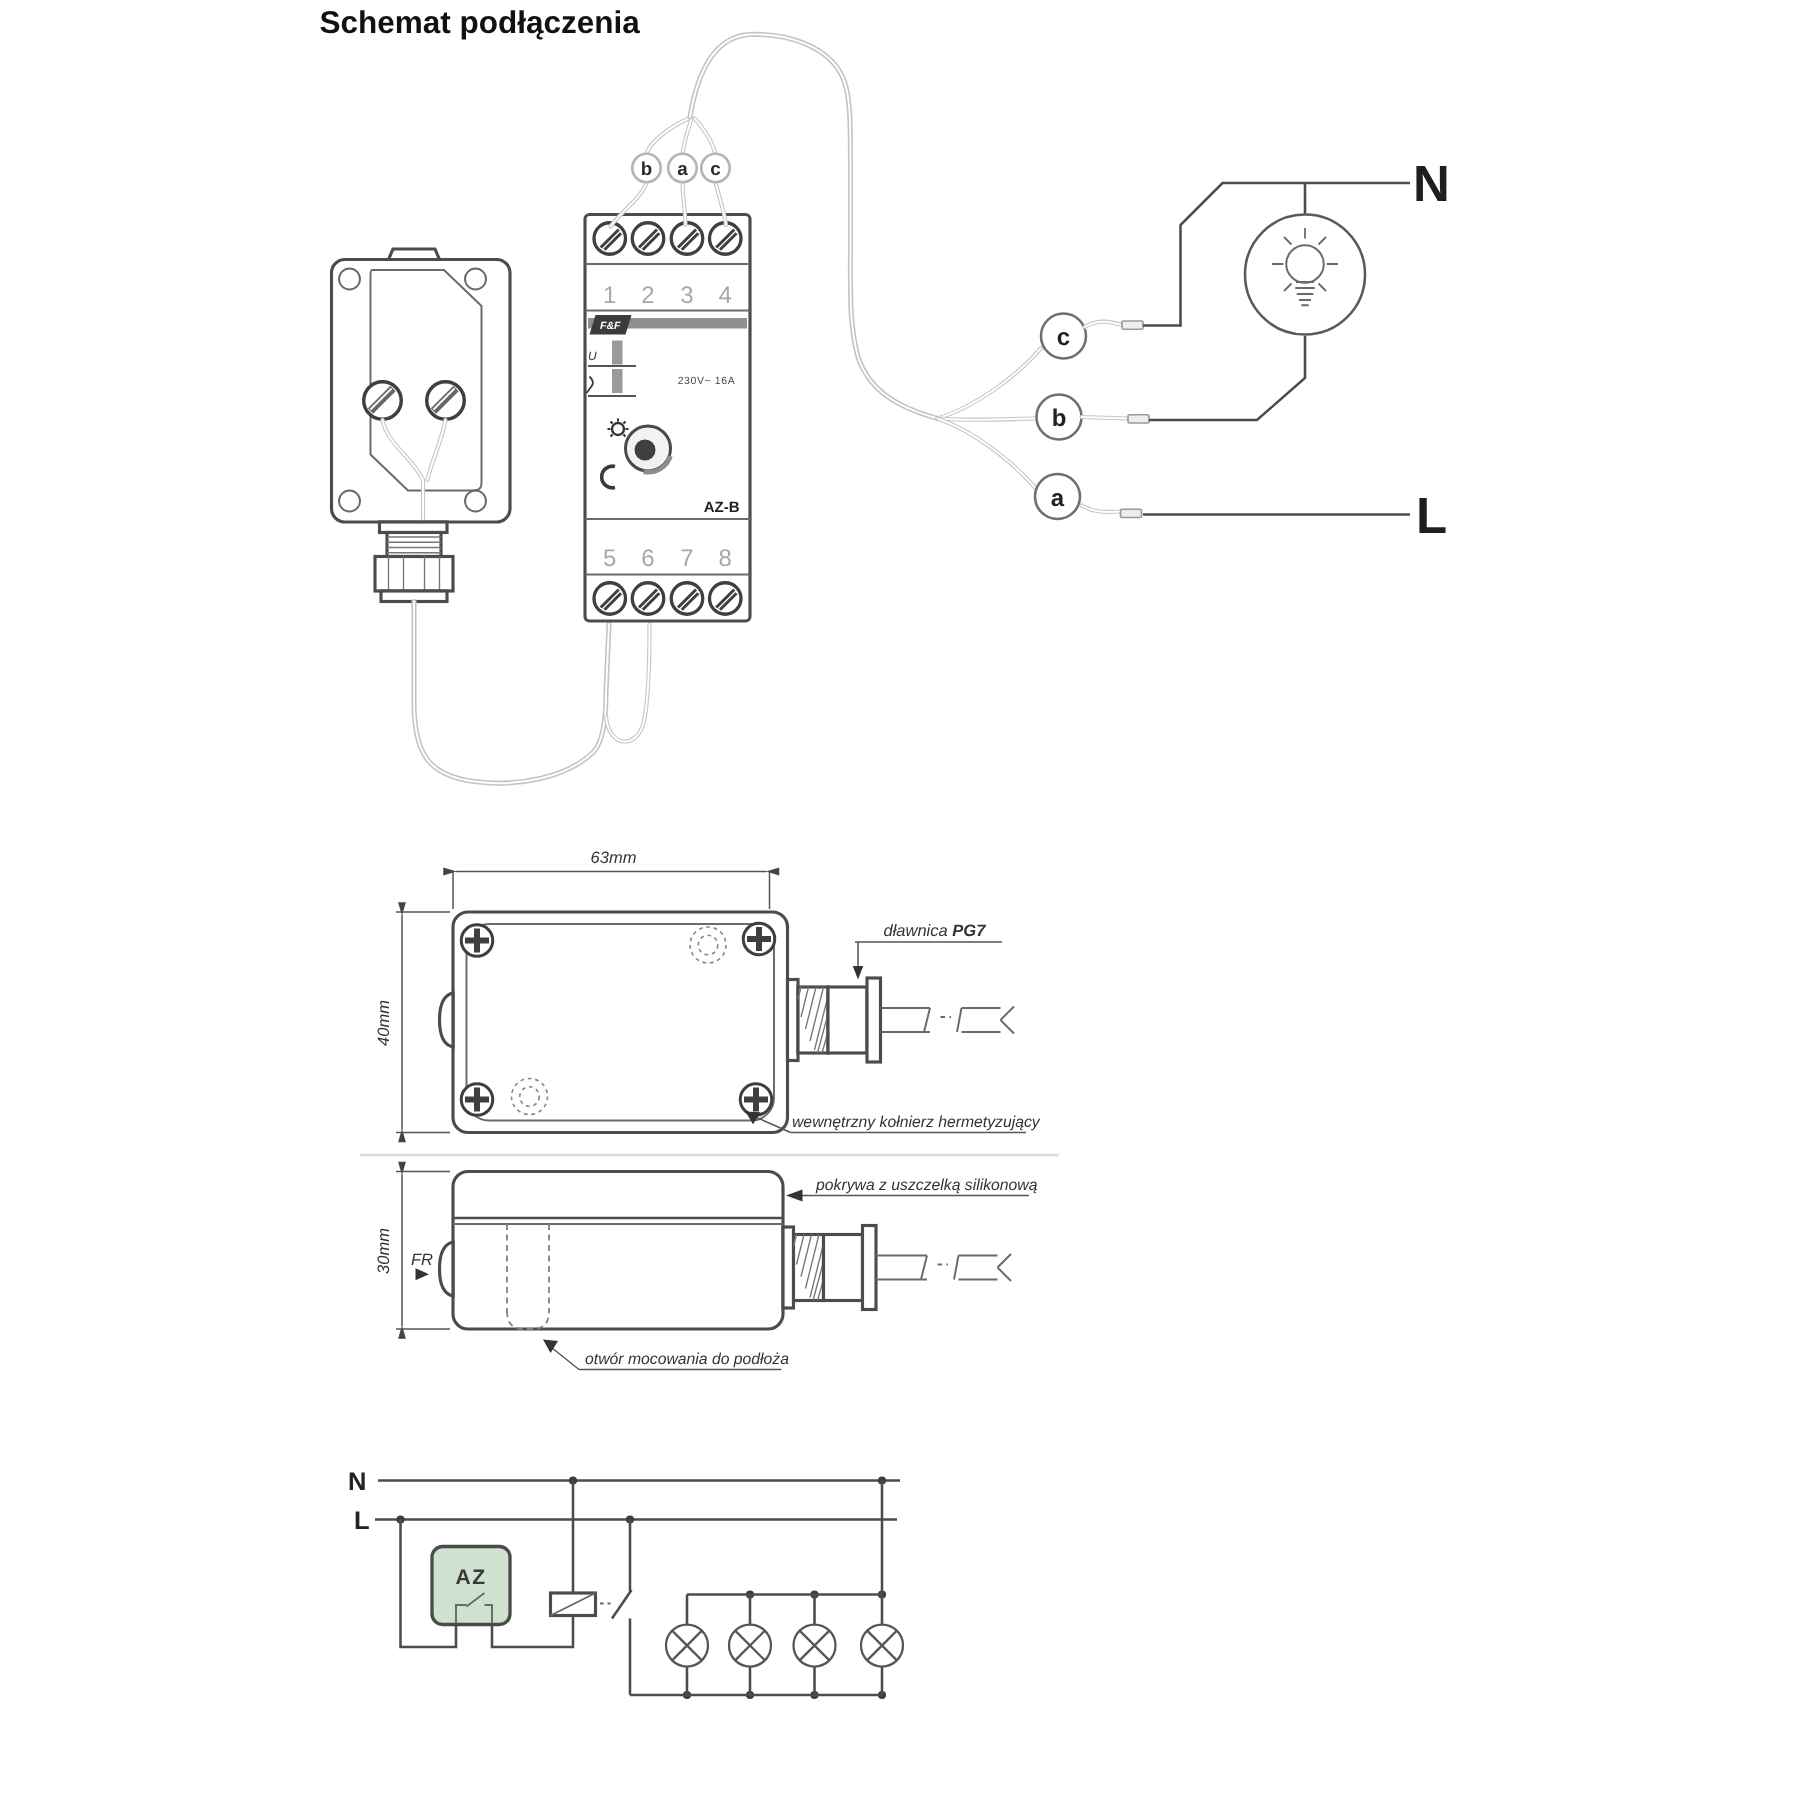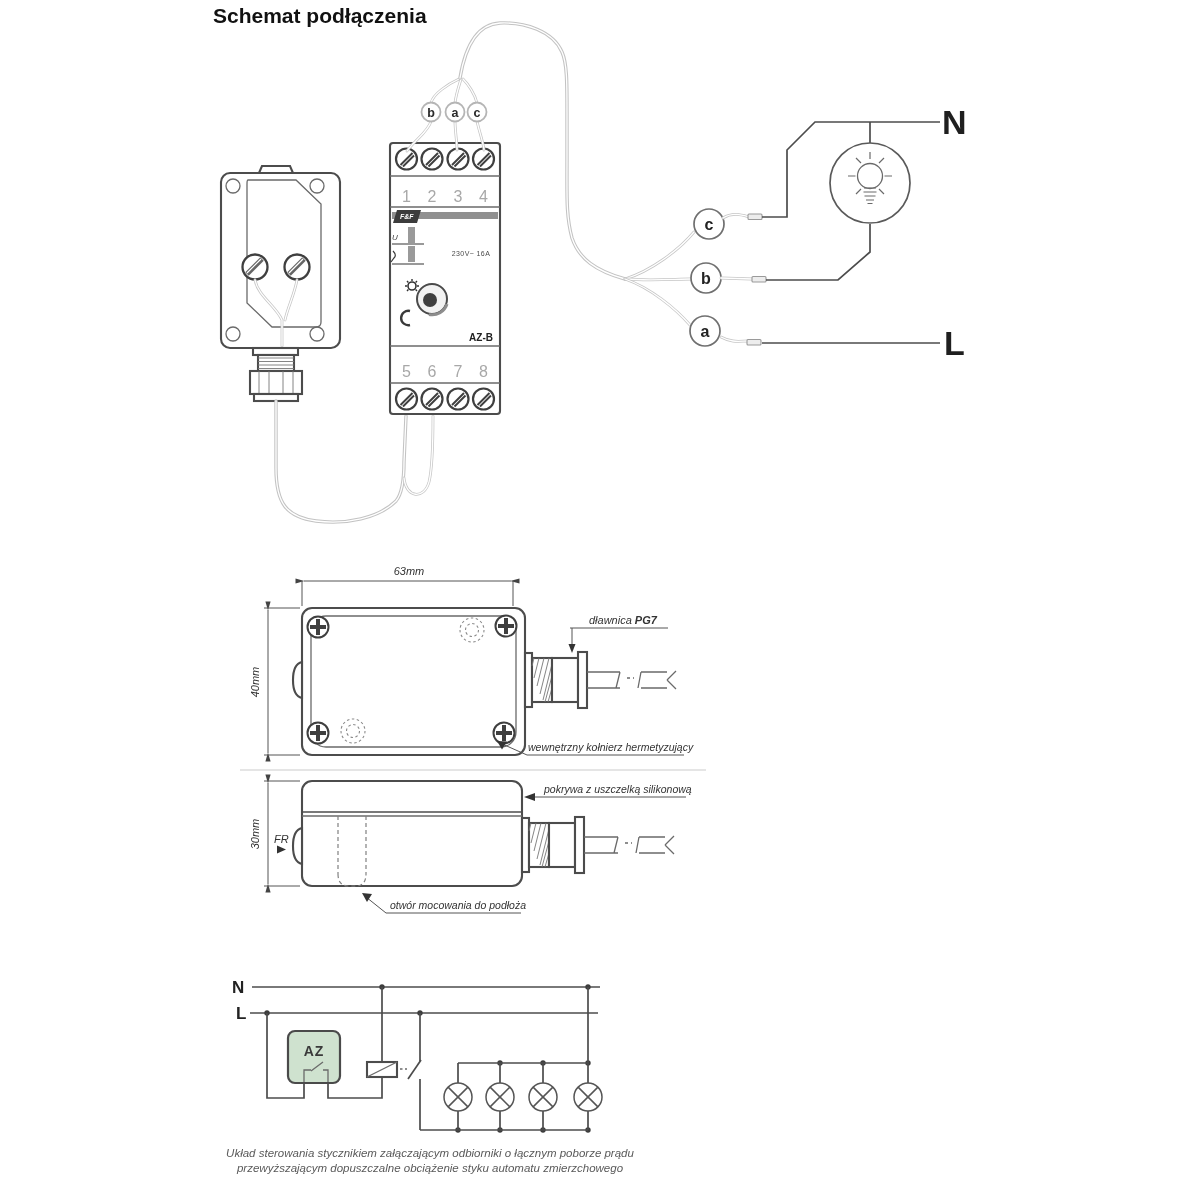--- a/index.html
+++ b/index.html
@@ -452,18 +452,14 @@
           </g>
         <g>
             <circle cx="588" cy="1097" r="14" fill="#fff" stroke="#555" stroke-width="1.5"></circle>
             <line x1="578.1" y1="1087.1" x2="597.9" y2="1106.9" stroke="#555" stroke-width="1.5"></line>
             <line x1="597.9" y1="1087.1" x2="578.1" y2="1106.9" stroke="#555" stroke-width="1.5"></line>
           </g>
       </g>
     </g>
   </svg>
 
-  <div class="caption">
-    <div>Układ sterowania stycznikiem załączającym odbiorniki o łącznym poborze prądu</div>
-    <div>przewyższającym dopuszczalne obciążenie styku automatu zmierzchowego</div>
-  </div>
 
 </div>
 
 </body></html>

